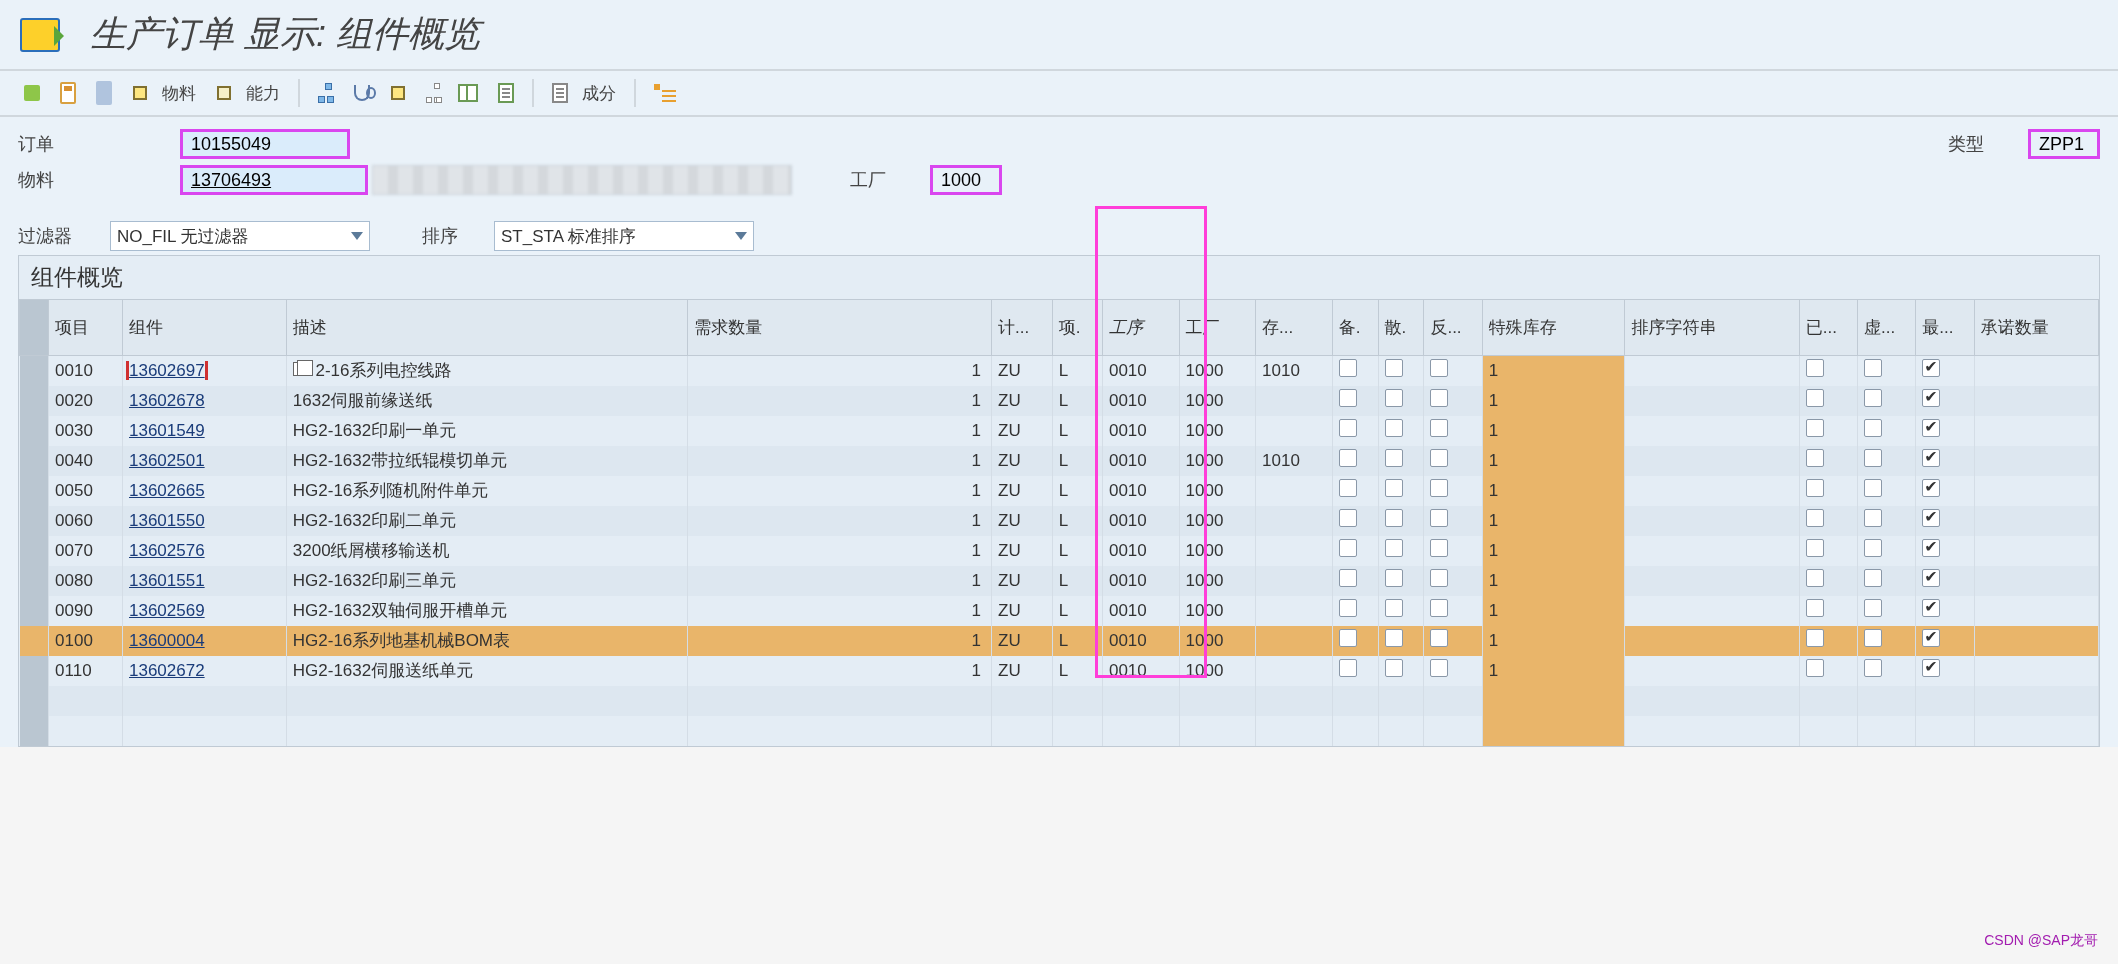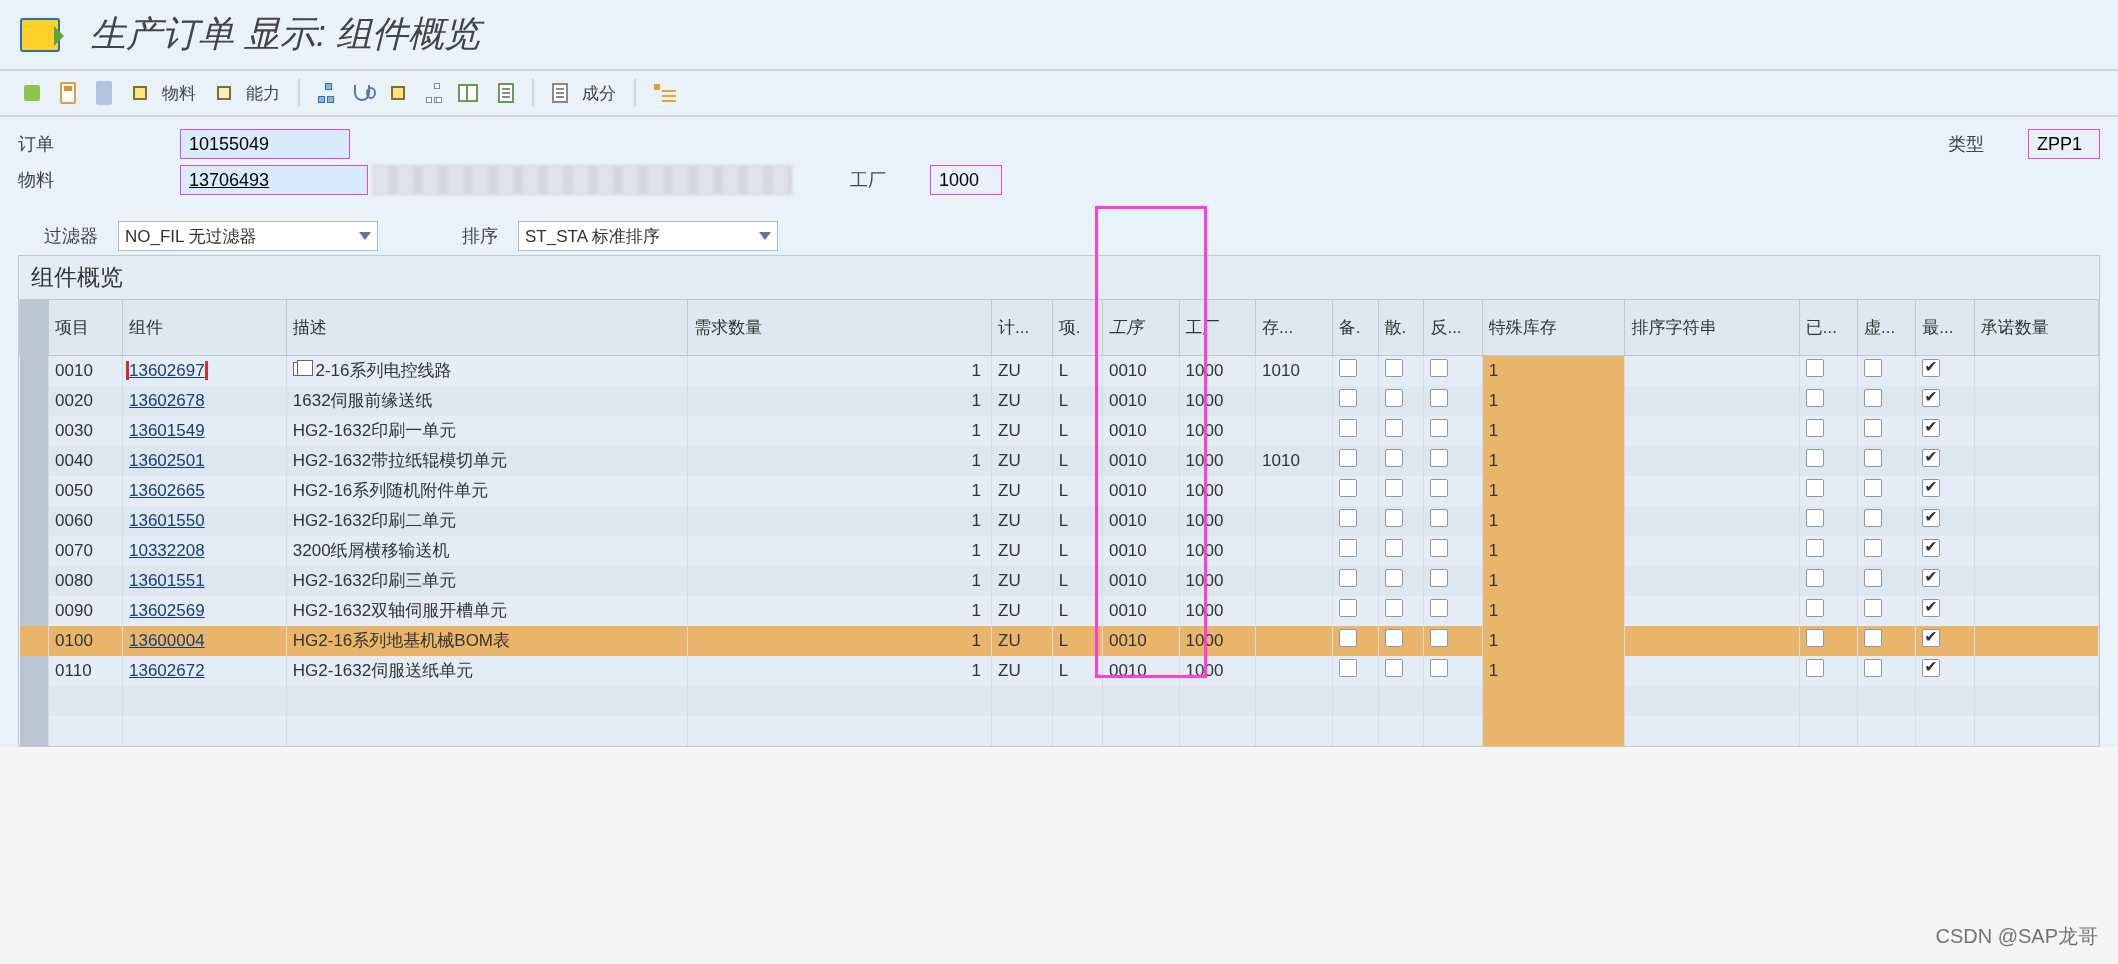--- a/index.html
+++ b/index.html
@@ -30,27 +30,27 @@
   .g-stack{display:flex;gap:-4px;}
   .g-stack span{width:12px;height:18px;border:2px solid #6a9a55;background:#fff;margin-left:-4px;}
   .g-doc{width:16px;height:20px;border:2px solid #888;background:#fff;position:relative;}
   .g-doc::before{content:"";position:absolute;top:3px;left:2px;right:2px;height:2px;background:#888;box-shadow:0 4px 0 #888,0 8px 0 #888;}
   .g-struct{width:24px;height:18px;position:relative;}
   .g-struct::before{content:"";position:absolute;top:0;left:0;width:6px;height:6px;background:#e8a030;}
   .g-struct::after{content:"";position:absolute;bottom:0;left:8px;width:14px;height:2px;background:#e8a030;box-shadow:0 -5px 0 #e8a030,0 -10px 0 #e8a030;}
   .formarea { padding:12px 18px; }
   .frow { display:flex;align-items:center;margin-bottom:6px; }
   .flbl { width:162px;font-size:18px;color:#444; }
-  .finput { background:#daecfb;border:1px solid #d946ef;height:30px;padding:0 8px;font-size:18px;color:#000; }
+  .finput { background:#daecfb;border:3px solid #d946ef;height:30px;padding:0 8px;font-size:18px;color:#000; }
   .finput.ro { background:#e8f1f9; }
   .finput.u { text-decoration:underline; }
   .midlbl { margin-left:auto;width:80px;font-size:18px;color:#444; }
   .fsmall{width:72px;}
   .desc-blur{width:420px;height:30px;background:repeating-linear-gradient(90deg,#e0e4e8,#e0e4e8 15px,#d4d8dc 15px,#d4d8dc 25px);border:1px solid #c8d0d8;margin-left:4px;filter:blur(1.5px);}
-  .filterrow{display:flex;align-items:center;gap:20px;padding:8px 18px 4px;text-align:right;}
+  .filterrow{display:flex;align-items:center;gap:12px;padding:8px 18px 4px;}
   .combo{display:flex;align-items:center;background:#fff;border:1px solid #a8bcd0;height:30px;width:260px;padding:0 6px;justify-content:space-between;}
   .combo-arrow{width:0;height:0;border-left:6px solid transparent;border-right:6px solid transparent;border-top:8px solid #5b7a99;}
   .panel{border:1px solid #c0cad4;margin:0 18px 18px;background:#e4edf5;}
   .panel-title{padding:6px 12px;font-size:23px;background:#e4edf5;}
   .grid{width:100%;border-collapse:collapse;font-size:17px;background:#e4edf5;}
   .grid th{background:#dfe8f0;border:1px solid #c0cad4;padding:16px 6px;text-align:left;font-weight:normal;white-space:nowrap;overflow:hidden;height:30px;}
   .grid td{border-right:1px solid #d4dde6;border-bottom:none;padding:3px 6px;white-space:nowrap;height:30px;}
   .grid tbody tr:nth-child(odd) td{background:#e4edf5;}
   .grid tbody tr:nth-child(even) td{background:#dde7f0;}
   .grid tbody tr.hl td{background:#e9b56a !important;}
@@ -59,21 +59,21 @@
   .grid td.num{text-align:right;padding-right:10px;}
   .grid .sel{background:#bac6d1 !important;width:22px !important;}
   .chk{width:18px;height:18px;border:1px solid #8a98a8;background:#fff;display:inline-block;border-radius:2px;position:relative;}
   .chk.on::after{content:"✔";position:absolute;top:-3px;left:1px;font-size:16px;color:#333;}
   .highlight-box{position:absolute;border:3px solid #ff3ed9;pointer-events:none;}
   .first-row-mark{position:relative;}
   .first-row-mark::before{content:"";position:absolute;left:-3px;top:0;bottom:0;width:3px;background:#d03030;}
   .first-row-mark::after{content:"";position:absolute;right:-3px;top:0;bottom:0;width:3px;background:#d03030;}
   .match-icon{width:18px;height:14px;border:1px solid #666;display:inline-block;position:relative;background:#fff;}
   .match-icon::before{content:"";position:absolute;left:3px;top:-3px;width:14px;height:14px;border:1px solid #666;background:#fff;}
-  .wm{position:fixed;right:20px;bottom:14px;font-size:20px;color:#737373;}
+  .wm{position:fixed;right:20px;bottom:14px;font-size:14px;color:#a21caf;}
   
   .c-xm{width:56px;} .c-zj{width:124px;} .c-ms{width:304px;} .c-qty{width:230px;} .c-ji{width:46px;} .c-xg{width:38px;} .c-gx{width:58px;font-style:italic;} .c-gc{width:58px;} .c-cc{width:58px;}
   .c-b{width:34px;} .c-sk{width:108px;} .c-px{width:132px;} .c-cs{width:94px;}
 </style>
 </head>
 <body>
 
 <div class="app" style="position:relative;min-height:720px;">
   <div class="titlebar">
     <div class="title-icon"></div>
@@ -320,21 +320,21 @@
     <td class="sp">1</td>
     <td></td>
     <td><span class="chk"></span></td>
     <td><span class="chk"></span></td>
     <td><span class="chk on"></span></td>
     <td></td>
           </tr>
           <tr>
     <td class="sel"></td>
     <td>0070</td>
-    <td class="link">10332208</td>
+    <td class="link">13602576</td>
     <td>3200纸屑横移输送机</td>
     <td class="num">1</td>
     <td>ZU</td>
     <td>L</td>
     <td>0010</td>
     <td>1000</td>
     <td></td>
     <td><span class="chk"></span></td>
     <td><span class="chk"></span></td>
     <td><span class="chk"></span></td>

